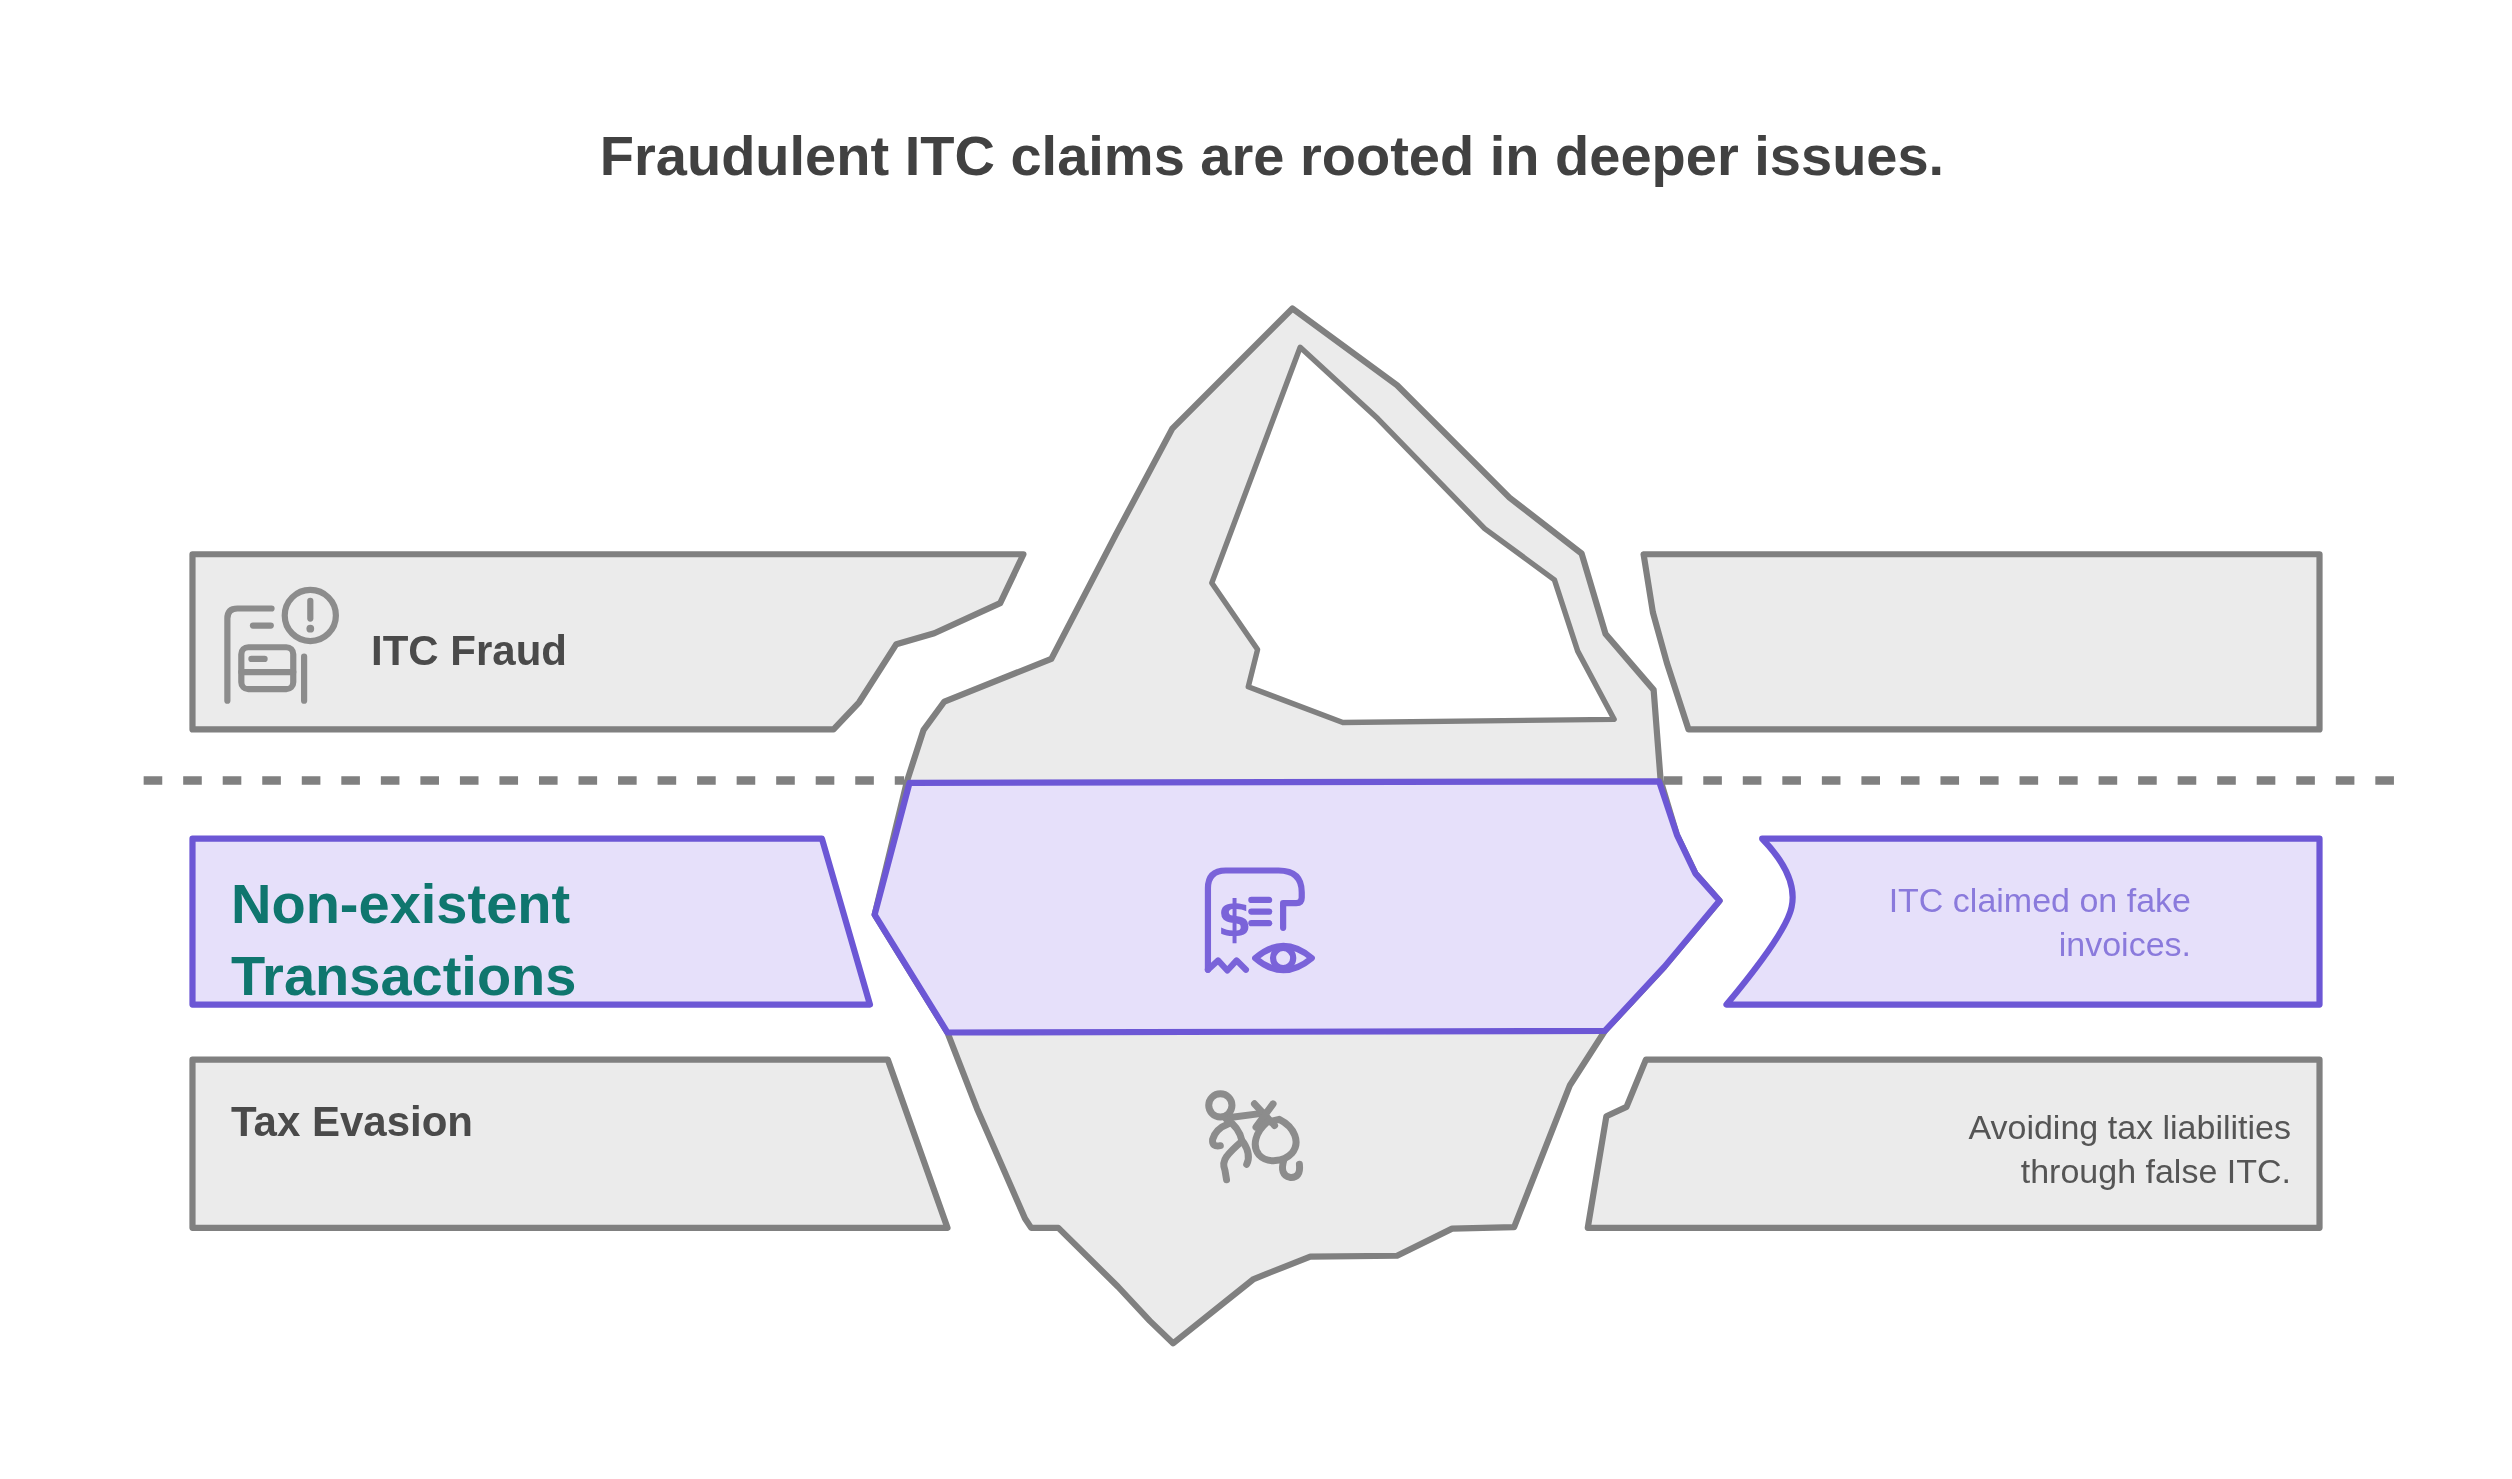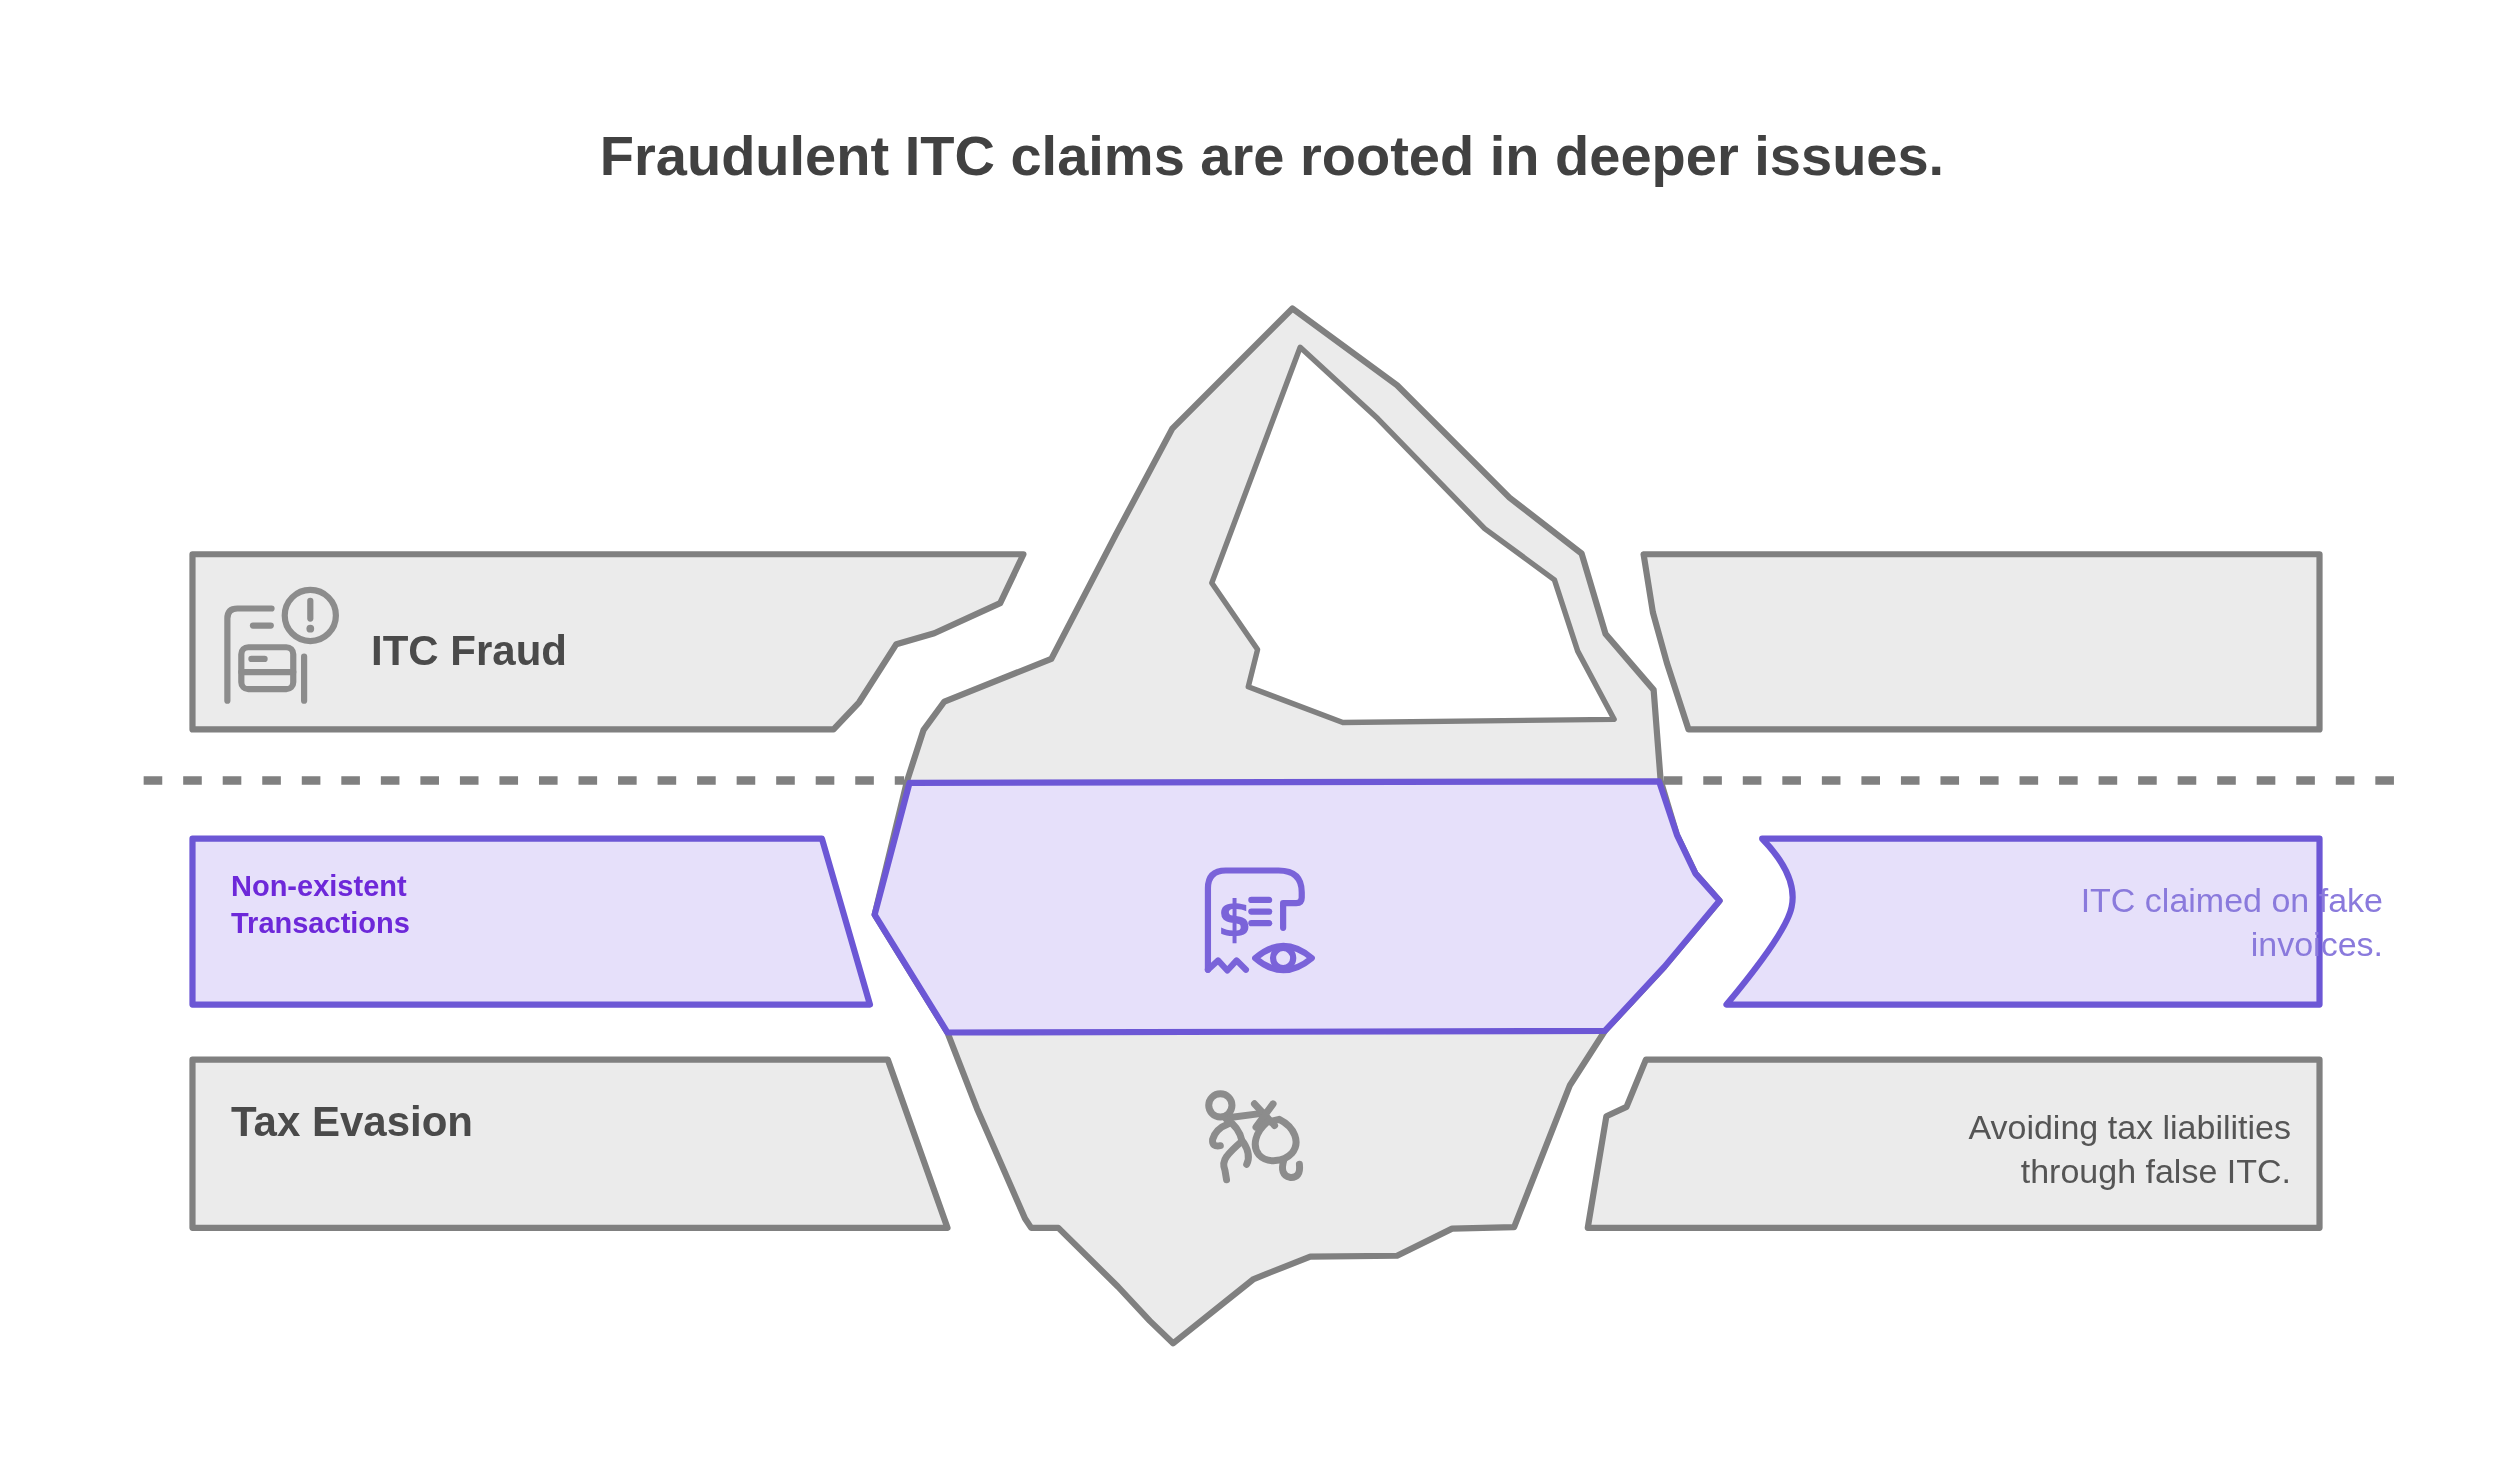--- a/index.html
+++ b/index.html
@@ -14,21 +14,21 @@
   .title{
     position:absolute;left:0;top:123px;width:2512px;
     text-align:center;
     font-size:56px;font-weight:bold;color:#414141;
     letter-spacing:0px;
     padding-left:16px;
   }
   svg.scene{position:absolute;left:0;top:0;width:2512px;height:1479px;}
   .txt{position:absolute;white-space:pre-line;}
   .label-dark{font-size:42px;font-weight:bold;color:#4a4a4a;line-height:1.28;margin-top:8px;}
-  .label-purple{font-size:29px;font-weight:bold;color:#6d28d9;line-height:1.28;}
+  .label-purple{font-size:56px;font-weight:bold;color:#0f766e;line-height:1.28;}
   .desc{font-size:34px;color:#555555;line-height:1.3;text-align:right;}
   .desc-purple{font-size:34px;color:#8a7adc;line-height:1.3;text-align:right;}
 </style>
 </head>
 <body>
 
 <div class="stage">
 
   <div class="title">Fraudulent ITC claims are rooted in deeper issues.</div>
 
@@ -102,21 +102,21 @@
       <path d="M 118,98 Q 112,118 126,121 Q 140,122 138,104"></path>
     </g>
   </svg>
 
   <div class="txt label-dark" style="left:371px;top:616px;">ITC Fraud</div>
 
 
   <div class="txt label-purple" style="left:231px;top:868px;">Non-existent
 Transactions</div>
 
-  <div class="txt desc-purple" style="left:1918px;top:878px;width:465px;">ITC claimed on fake
+  <div class="txt desc-purple" style="left:1726px;top:878px;width:465px;">ITC claimed on fake
 invoices.</div>
 
   <div class="txt label-dark" style="left:231px;top:1087px;">Tax Evasion</div>
 
   <div class="txt desc" style="left:1826px;top:1105px;width:465px;">Avoiding tax liabilities
 through false ITC.</div>
 </div>
 
 
 </body></html>

